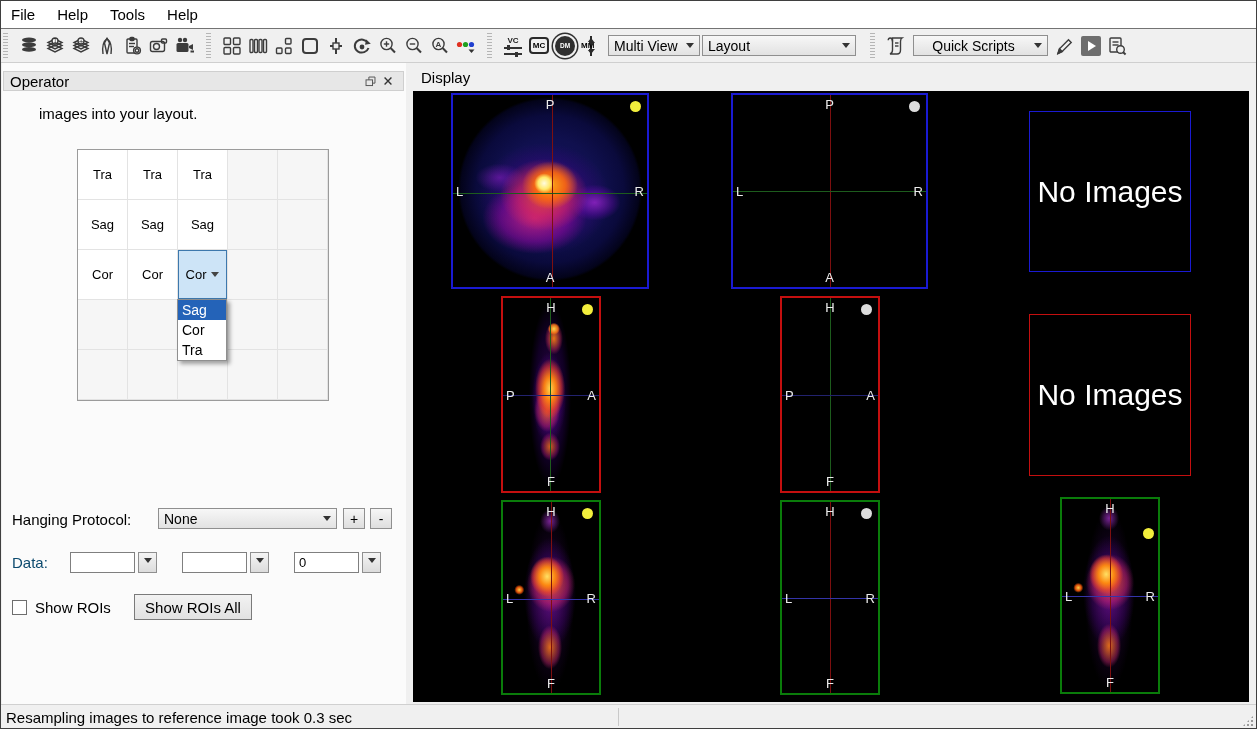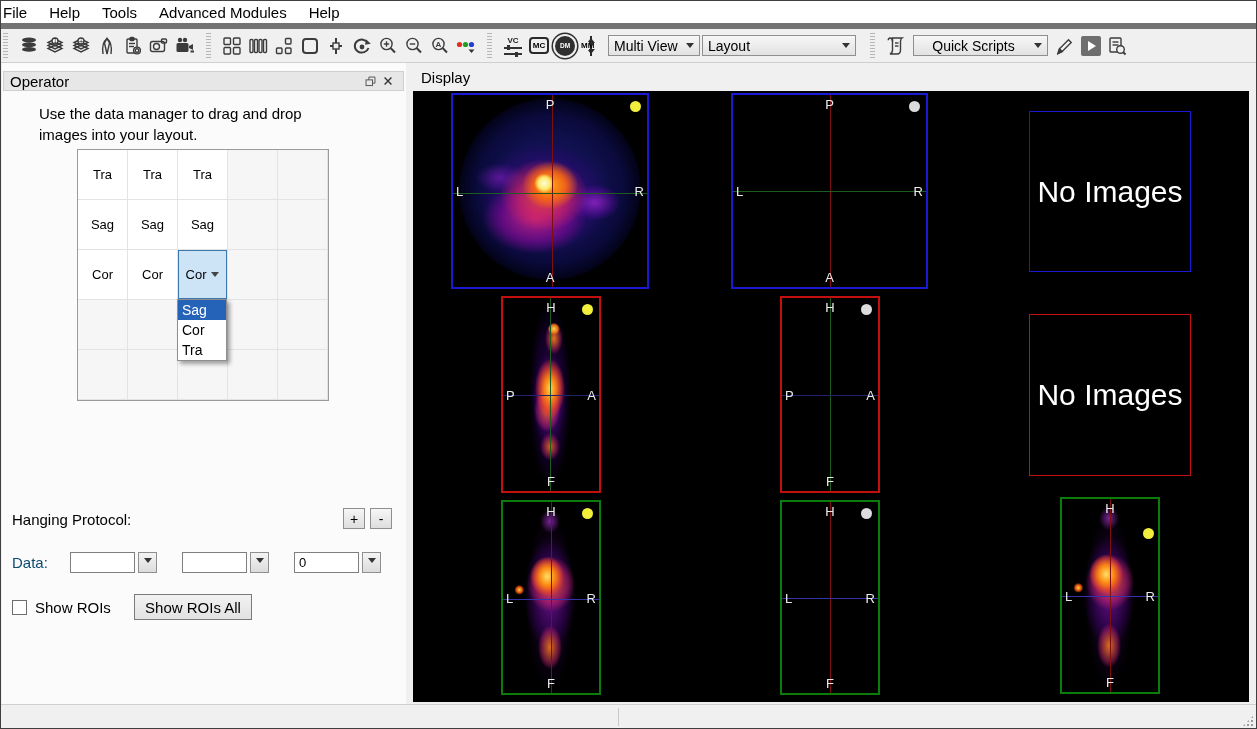--- a/index.html
+++ b/index.html
@@ -3,21 +3,21 @@
 <meta charset="utf-8">
 <style>
   * { margin:0; padding:0; box-sizing:border-box; }
   html,body { background:#888; }
   body { font-family:"Liberation Sans", sans-serif; }
   .window { position:relative; width:1257px; height:729px; background:#f0f0f0;
             border:1px solid #3f3f3f; overflow:hidden; }
 
   
   .menubar { position:absolute; left:0; top:0; width:100%; height:28px; background:#fff;
-             display:flex; align-items:flex-end; border-bottom:6px solid #737373; }
+             display:flex; align-items:flex-end; padding-left:8px; border-bottom:1px solid #737373; }
   .menubar .mitem { font-size:15px; color:#000; padding:0 11px; height:100%;
                     display:flex; align-items:center; cursor:default; }
   .menubar .mitem:first-child { padding-left:2px; }
 
   
   .toolbar { position:absolute; left:0; top:28px; width:100%; height:34px; background:#f0f0f0;
              border-bottom:1px solid #cfcfcf; display:flex; align-items:center; }
   .tgroup { display:flex; align-items:center; height:100%; padding:0 6px; }
   .thandle { width:5px; height:26px; margin:0 2px;
              background-image:repeating-linear-gradient(#b5b5b5 0 1px, transparent 1px 3px);
@@ -148,21 +148,20 @@
 </style>
 </head>
 <body>
 
 <div class="window">
 
   <div class="menubar">
     <div class="mitem">File</div>
     <div class="mitem">Help</div>
     <div class="mitem">Tools</div>
-    <div class="mitem">Advanced Modules</div>
     <div class="mitem">Help</div>
   </div>
 
   <div class="toolbar">
     <div class="thandle"></div>
     <div class="tgroup">
       <div class="tbtn">
         <svg width="22" height="22" viewBox="0 0 22 22">
             <ellipse cx="11" cy="5" rx="7" ry="2.4" fill="#3c3c3c"></ellipse>
             <ellipse cx="11" cy="9.7" rx="7" ry="2.4" fill="#3c3c3c"></ellipse>
@@ -373,21 +372,20 @@
           </svg>
       </span>
       <span class="op-hbtn">
         <svg width="12" height="12" viewBox="0 0 14 14">
             <path d="M3 3 L11 11 M11 3 L3 11" stroke="#333" stroke-width="1.6"></path>
           </svg>
       </span>
     </div>
 
     <div class="op-instr">
-      <div>Use the data manager to drag and drop</div>
       <div>images into your layout.</div>
     </div>
 
     <div class="lay-grid">
       <div class="cell filled">
           <span>Tra</span>
         </div>
       <div class="cell filled">
           <span>Tra</span>
         </div>
@@ -432,20 +430,24 @@
 
       <div class="dropdown">
         <div class="opt sel">Sag</div>
         <div class="opt">Cor</div>
         <div class="opt">Tra</div>
       </div>
     </div>
 
 
     <span class="hp-label">Hanging Protocol:</span>
+    <div class="combo hp-combo">
+      <span class="cval">None</span>
+        <span class="caret"></span>
+    </div>
     <div class="sq-btn" style="left:341px;">+</div>
     <div class="sq-btn" style="left:368px;">-</div>
 
     <span class="data-label">Data:</span>
     <div class="data-field" style="left:68px;">
         <span></span>
       </div>
     <div class="arrow-btn" style="left:136px;">
         <span class="caret"></span>
       </div>
@@ -549,17 +551,18 @@
       <div class="clh" style="background:#3434a8; top:50%;"></div>
       <span class="vlbl t">H</span>
       <span class="vlbl l">L</span>
       <span class="vlbl r">R</span>
       <span class="vlbl b">F</span>
       <div class="dot" style="background:#f2ee3c; top:29px; right:4px;"></div>
     </div>
   </div>
 
   <div class="statusbar">
+    <span class="status-text">Resampling images to reference image took 0.3 sec</span>
     <div class="status-div"></div>
     <div class="grip"></div>
   </div>
 
 </div>
 
 </body></html>

